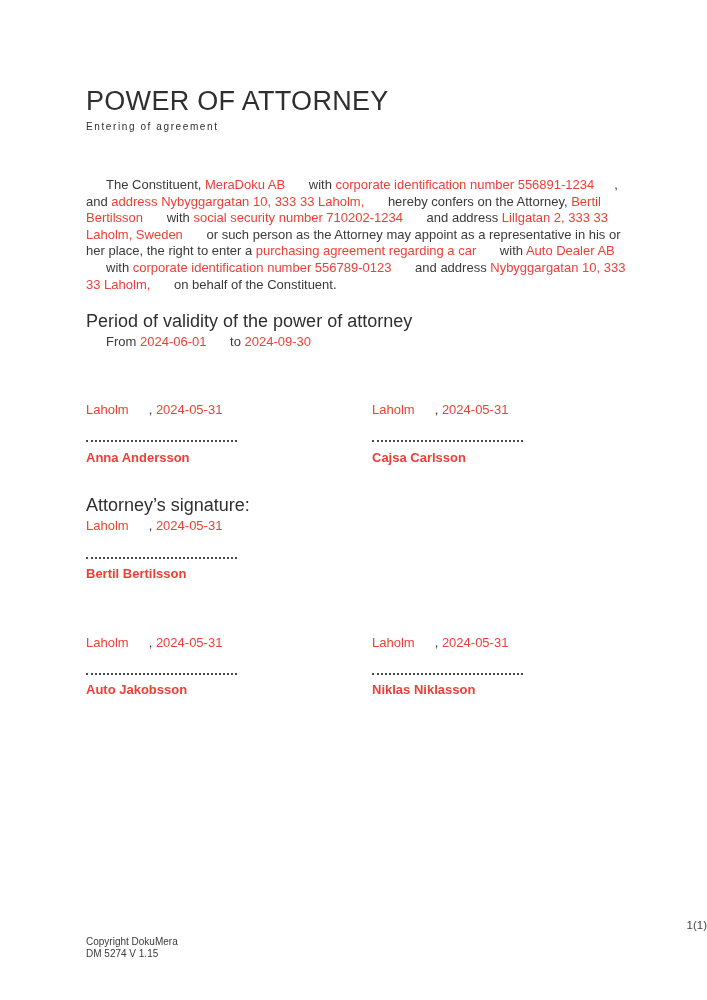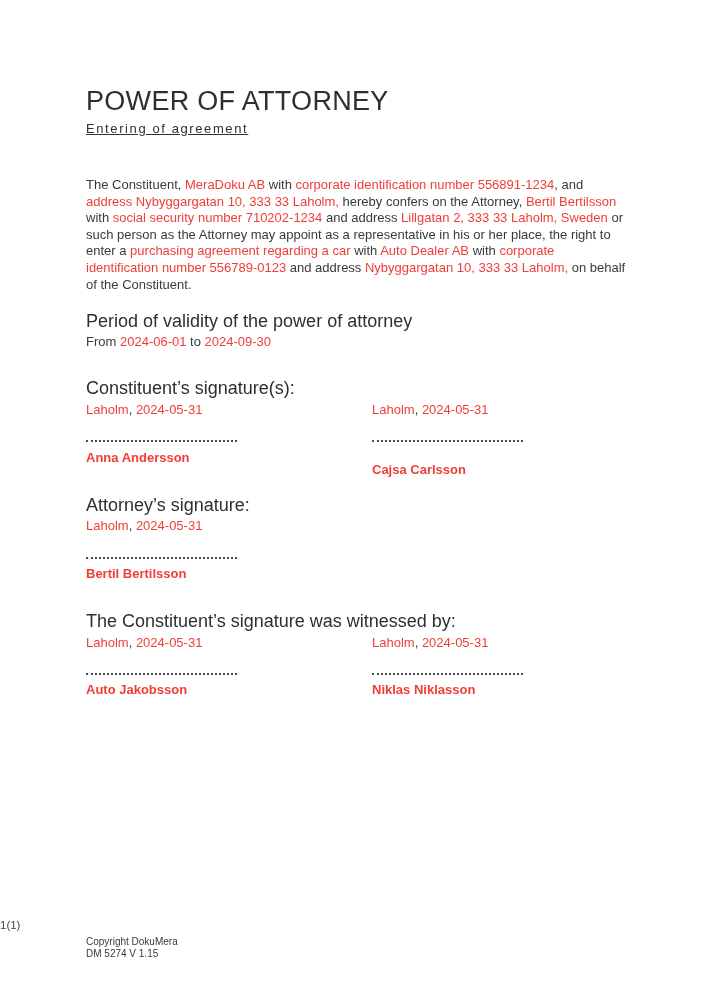--- a/index.html
+++ b/index.html
@@ -28,35 +28,34 @@
     top: 86px;
     font-size: 27px;
     font-weight: 400;
     letter-spacing: 0.3px;
     color: var(--heading);
   }
   .subtitle {
     position: absolute;
     left: 86px;
     top: 121px;
-    font-size: 13px;
+    font-size: 10px;
     letter-spacing: 1.6px;
     color: var(--heading);
-    text-decoration: underline;
   }
   .body-par {
     position: absolute;
     left: 86px;
     top: 177px;
     width: 541px;
     font-size: 13px;
     line-height: 16.6px;
     color: var(--text);
   }
-  .t { color: var(--text); }
+  .t { color: var(--text); margin-left: 20px; }
   .r { color: var(--red); }
   .sec-heading {
     position: absolute;
     left: 86px;
     font-size: 18px;
     font-weight: 400;
     color: var(--heading);
   }
   .line13 {
     position: absolute;
@@ -69,21 +68,21 @@
     width: 151px;
     height: 0;
     border-top: 2px dotted var(--dotline);
   }
   .name { color: var(--red); font-weight: bold; }
   .page-number {
     position: absolute;
     left: 0;
     right: 0;
     top: 919px;
-    text-align: left;
+    text-align: right;
     font-size: 11.5px;
     color: #444444;
   }
   .copyright {
     position: absolute;
     left: 86px;
     top: 936px;
     font-size: 10px;
     line-height: 11.5px;
     color: var(--text);
@@ -97,34 +96,32 @@
 <div class="page">
 
   <div class="title">POWER OF ATTORNEY</div>
   <div class="subtitle">Entering of agreement</div>
 
   <p class="body-par"><span class="t">The Constituent, </span><span class="r">MeraDoku AB</span><span class="t"> with </span><span class="r">corporate identification number 556891-1234</span><span class="t">, and </span><span class="r">address Nybyggargatan 10, 333 33 Laholm,</span><span class="t"> hereby confers on the Attorney, </span><span class="r">Bertil Bertilsson</span><span class="t"> with </span><span class="r">social security number 710202-1234</span><span class="t"> and address </span><span class="r">Lillgatan 2, 333 33 Laholm, Sweden</span><span class="t"> or such person as the Attorney may appoint as a representative in his or her place, the right to enter a </span><span class="r">purchasing agreement regarding a car</span><span class="t"> with </span><span class="r">Auto Dealer AB</span><span class="t"> with </span><span class="r">corporate identification number 556789-0123</span><span class="t"> and address </span><span class="r">Nybyggargatan 10, 333 33 Laholm,</span><span class="t"> on behalf of the Constituent.</span></p>
 
   <div class="sec-heading" style="top:311px">Period of validity of the power of attorney</div>
   <div class="line13 col-left" style="top:334px"><span class="t">From</span> <span class="r">2024-06-01</span> <span class="t">to</span> <span class="r">2024-09-30</span></div>
 
-  <div class="sec-heading" style="top:378px">Constituent’s signature(s):</div>
   <div class="line13 col-left" style="top:402px"><span class="r">Laholm</span><span class="t">,</span> <span class="r">2024-05-31</span></div>
   <div class="line13 col-right" style="top:402px"><span class="r">Laholm</span><span class="t">,</span> <span class="r">2024-05-31</span></div>
   <div class="dotline col-left" style="top:440px"></div>
   <div class="dotline col-right" style="top:440px"></div>
   <div class="line13 name col-left" style="top:450px">Anna Andersson</div>
-  <div class="line13 name col-right" style="top:462px">Cajsa Carlsson</div>
+  <div class="line13 name col-right" style="top:450px">Cajsa Carlsson</div>
 
   <div class="sec-heading" style="top:495px">Attorney’s signature:</div>
   <div class="line13 col-left" style="top:518px"><span class="r">Laholm</span><span class="t">,</span> <span class="r">2024-05-31</span></div>
   <div class="dotline col-left" style="top:557px"></div>
   <div class="line13 name col-left" style="top:566px">Bertil Bertilsson</div>
 
-  <div class="sec-heading" style="top:611px">The Constituent’s signature was witnessed by:</div>
   <div class="line13 col-left" style="top:635px"><span class="r">Laholm</span><span class="t">,</span> <span class="r">2024-05-31</span></div>
   <div class="line13 col-right" style="top:635px"><span class="r">Laholm</span><span class="t">,</span> <span class="r">2024-05-31</span></div>
   <div class="dotline col-left" style="top:673px"></div>
   <div class="dotline col-right" style="top:673px"></div>
   <div class="line13 name col-left" style="top:682px">Auto Jakobsson</div>
   <div class="line13 name col-right" style="top:682px">Niklas Niklasson</div>
 
   <div class="page-number">1(1)</div>
   <div class="copyright">
     <div>Copyright DokuMera</div>

